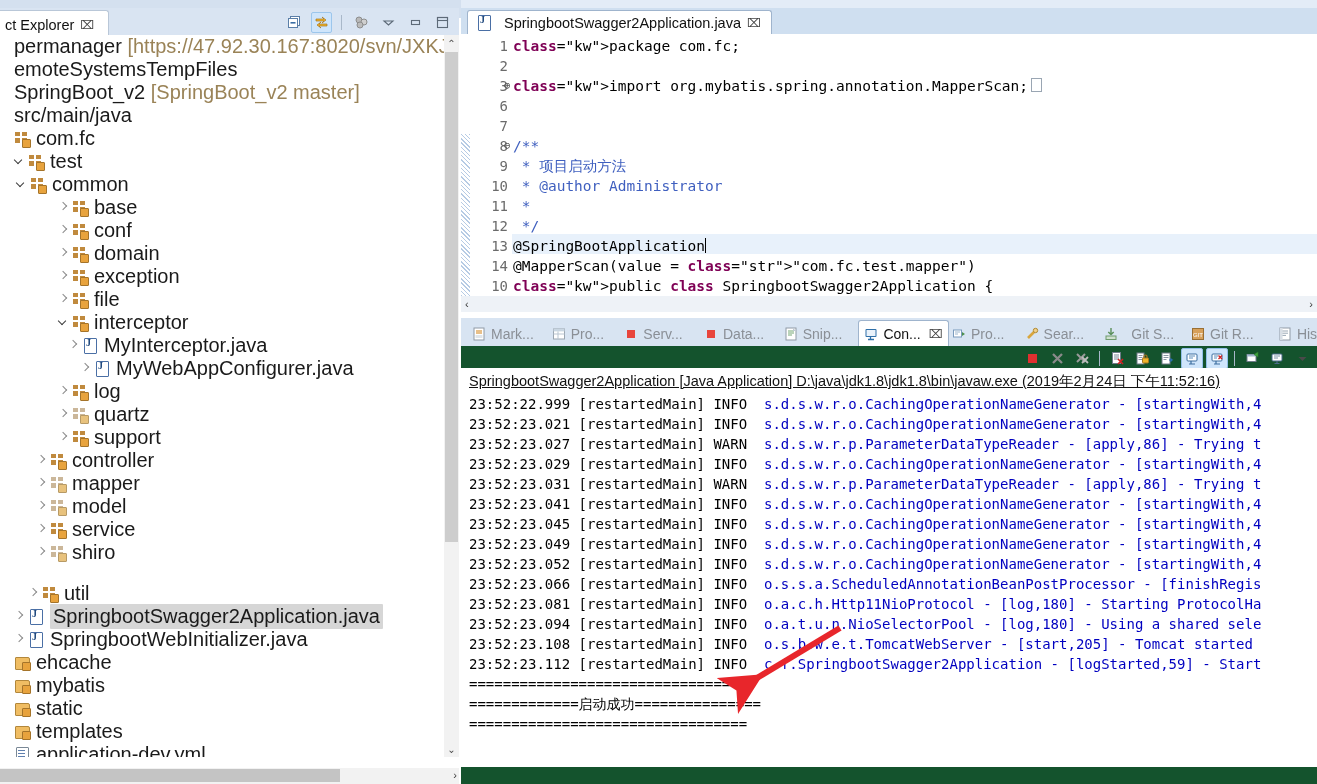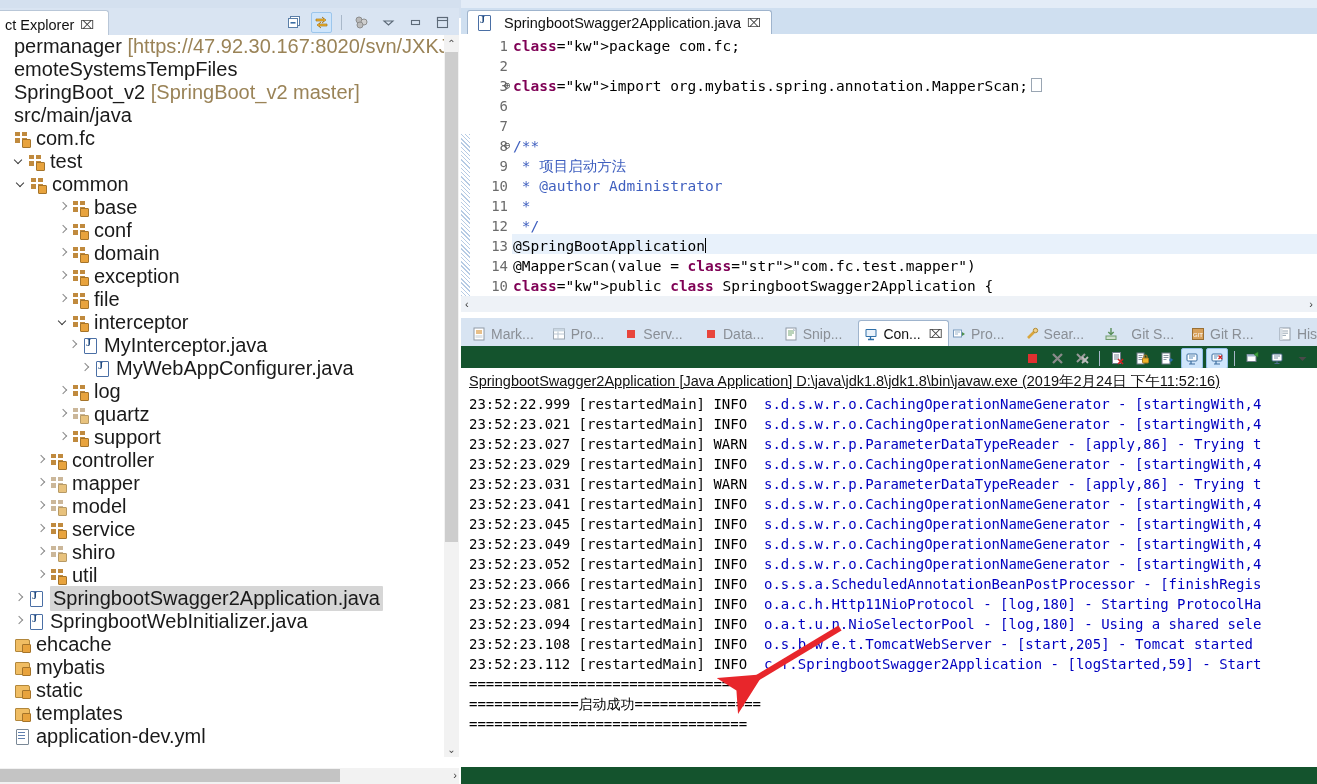--- a/index.html
+++ b/index.html
@@ -297,21 +297,21 @@
           <div class="row" style="padding-left: 36px;">
             <span class="arrow r"></span>
             <span class="ico pkg"></span>
             <span class="lbl">service</span>
           </div>
           <div class="row" style="padding-left: 36px;">
             <span class="arrow r"></span>
             <span class="ico pkgl"></span>
             <span class="lbl">shiro</span>
           </div>
-          <div class="row" style="padding-left: 36px;">
+          <div class="row" style="padding-left: 28px; margin-top: 18px;">
             <span class="arrow r"></span>
             <span class="ico pkg"></span>
             <span class="lbl">util</span>
           </div>
           <div class="row sel" style="padding-left: 14px;">
             <span class="arrow r"></span>
             <span class="ico java"></span>
             <span class="lbl hl">SpringbootSwagger2Application.java</span>
           </div>
           <div class="row" style="padding-left: 14px; text-align: center;">

